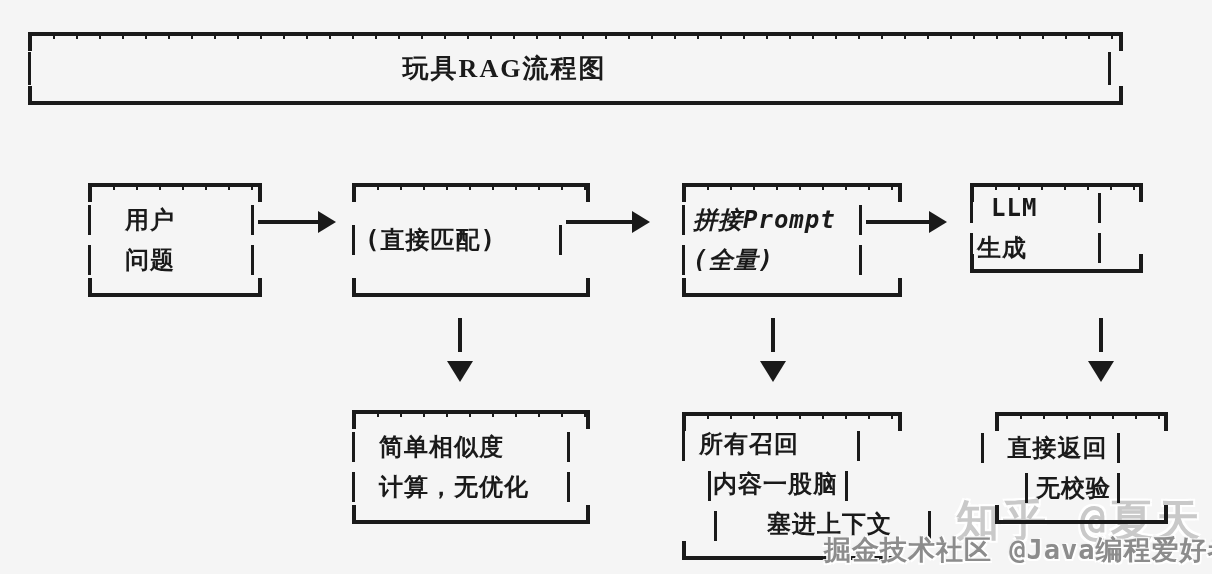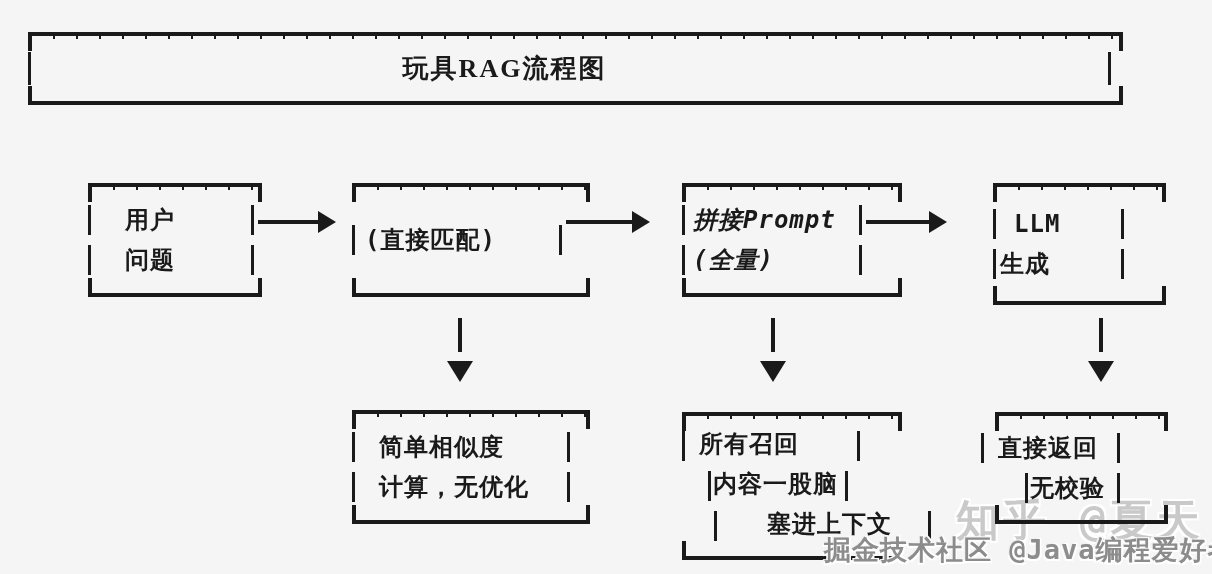--- a/index.html
+++ b/index.html
@@ -107,21 +107,21 @@
         <span class="txt">拼接Prompt</span>
         <span class="pipe r"></span>
       </div>
       <div class="aline" style="--indent:8px;--rinset:40px;">
         <span class="pipe l"></span>
         <span class="txt">(全量)</span>
         <span class="pipe r"></span>
       </div>
     </div>
 
-    <div class="abox" style="left:993px;top:183px;width:173px;height:122px;">
+    <div class="abox" style="left:970px;top:183px;width:173px;height:90px;">
       <div class="aline" style="--indent:18px;--rinset:42px;">
         <span class="pipe l"></span>
         <span class="txt">LLM</span>
         <span class="pipe r"></span>
       </div>
       <div class="aline" style="--indent:4px;--rinset:42px;">
         <span class="pipe l"></span>
         <span class="txt">生成</span>
         <span class="pipe r"></span>
       </div>
@@ -177,21 +177,21 @@
         <span class="txt">内容一股脑</span>
         <span class="pipe r"></span>
       </div>
       <div class="aline" style="--indent:14px;--rinset:24px;margin-left:32px;gap:36px;">
         <span class="pipe l"></span>
         <span class="txt">塞进上下文</span>
         <span class="pipe r"></span>
       </div>
     </div>
 
-    <div class="abox" style="left:995px;top:412px;width:173px;height:112px;">
+    <div class="abox" style="left:995px;top:412px;width:173px;height:112px;text-align:center;">
       <div class="aline" style="--indent:14px;--rinset:48px;margin-left:-14px;">
         <span class="pipe l"></span>
         <span class="txt">直接返回</span>
         <span class="pipe r"></span>
       </div>
       <div class="aline" style="--indent:2px;--rinset:48px;margin-left:-14px;padding-left:44px;">
         <span class="pipe l"></span>
         <span class="txt">无校验</span>
         <span class="pipe r"></span>
       </div>

